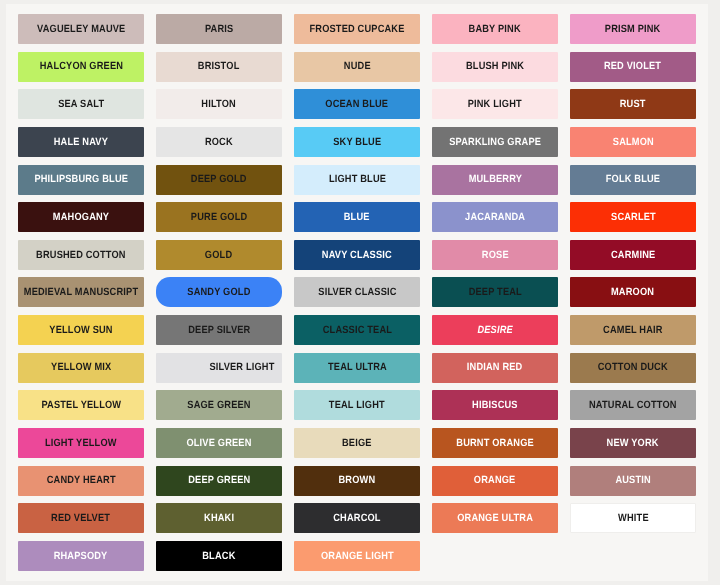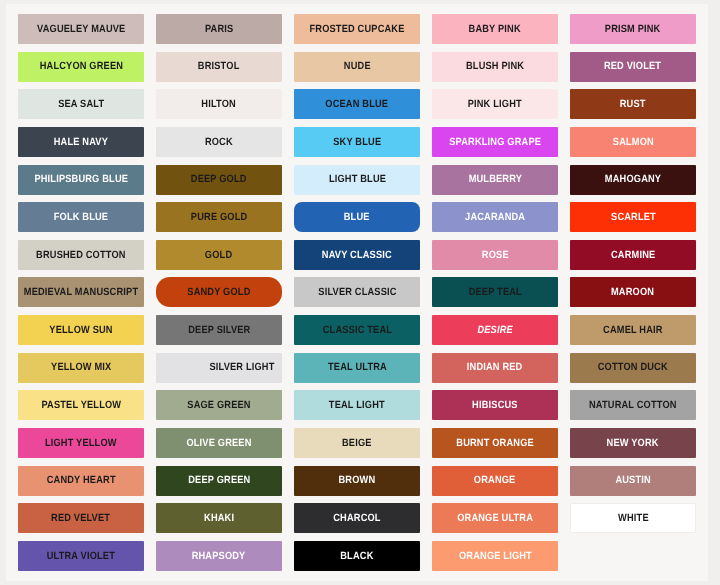--- a/index.html
+++ b/index.html
@@ -107,48 +107,48 @@
       </div>
       <div class="swatch" style="background-color: rgb(60, 68, 79);">
         <span class="swatch-label" style="color: rgb(255, 255, 255);">HALE NAVY</span>
       </div>
       <div class="swatch" style="background-color: rgb(229, 229, 229);">
         <span class="swatch-label" style="color: rgb(26, 26, 26);">ROCK</span>
       </div>
       <div class="swatch" style="background-color: rgb(88, 203, 245);">
         <span class="swatch-label" style="color: rgb(26, 26, 26);">SKY BLUE</span>
       </div>
-      <div class="swatch" style="background-color: #d946ef;">
+      <div class="swatch" style="background-color: #737373;">
         <span class="swatch-label" style="color: rgb(255, 255, 255);">SPARKLING GRAPE</span>
       </div>
       <div class="swatch" style="background-color: rgb(249, 131, 114);">
         <span class="swatch-label" style="color: rgb(255, 255, 255);">SALMON</span>
       </div>
       <div class="swatch" style="background-color: rgb(92, 123, 138);">
         <span class="swatch-label" style="color: rgb(255, 255, 255);">PHILIPSBURG BLUE</span>
       </div>
       <div class="swatch" style="background-color: rgb(113, 82, 15);">
         <span class="swatch-label" style="color: rgb(26, 26, 26);">DEEP GOLD</span>
       </div>
       <div class="swatch" style="background-color: rgb(212, 237, 252);">
         <span class="swatch-label" style="color: rgb(26, 26, 26);">LIGHT BLUE</span>
       </div>
       <div class="swatch" style="background-color: rgb(169, 115, 160);">
         <span class="swatch-label" style="color: rgb(255, 255, 255);">MULBERRY</span>
       </div>
+      <div class="swatch" style="background-color: rgb(100, 124, 148);">
+        <span class="swatch-label" style="color: rgb(255, 255, 255);">FOLK BLUE</span>
+      </div>
       <div class="swatch" style="background-color: rgb(58, 17, 15);">
         <span class="swatch-label" style="color: rgb(255, 255, 255);">MAHOGANY</span>
       </div>
-      <div class="swatch" style="background-color: rgb(100, 124, 148);">
-        <span class="swatch-label" style="color: rgb(255, 255, 255);">FOLK BLUE</span>
-      </div>
       <div class="swatch" style="background-color: rgb(154, 115, 32);">
         <span class="swatch-label" style="color: rgb(26, 26, 26);">PURE GOLD</span>
       </div>
-      <div class="swatch" style="background-color: rgb(35, 99, 180); border-radius: 8px;">
+      <div class="swatch" style="background-color: rgb(35, 99, 180);">
         <span class="swatch-label" style="color: rgb(255, 255, 255);">BLUE</span>
       </div>
       <div class="swatch" style="background-color: rgb(139, 146, 204);">
         <span class="swatch-label" style="color: rgb(255, 255, 255);">JACARANDA</span>
       </div>
       <div class="swatch" style="background-color: rgb(252, 47, 5);">
         <span class="swatch-label" style="color: rgb(255, 255, 255);">SCARLET</span>
       </div>
       <div class="swatch" style="background-color: rgb(211, 209, 198);">
         <span class="swatch-label" style="color: rgb(26, 26, 26);">BRUSHED COTTON</span>
@@ -161,21 +161,21 @@
       </div>
       <div class="swatch" style="background-color: rgb(225, 139, 168);">
         <span class="swatch-label" style="color: rgb(255, 255, 255);">ROSE</span>
       </div>
       <div class="swatch" style="background-color: rgb(147, 12, 38);">
         <span class="swatch-label" style="color: rgb(255, 255, 255);">CARMINE</span>
       </div>
       <div class="swatch" style="background-color: rgb(169, 146, 114);">
         <span class="swatch-label" style="color: rgb(26, 26, 26);">MEDIEVAL MANUSCRIPT</span>
       </div>
-      <div class="swatch" style="background-color: #c2410c; border-radius: 14px;">
+      <div class="swatch" style="background-color: #3b82f6; border-radius: 14px;">
         <span class="swatch-label" style="color: rgb(26, 26, 26);">SANDY GOLD</span>
       </div>
       <div class="swatch" style="background-color: rgb(200, 200, 200);">
         <span class="swatch-label" style="color: rgb(26, 26, 26);">SILVER CLASSIC</span>
       </div>
       <div class="swatch" style="background-color: rgb(10, 79, 82);">
         <span class="swatch-label" style="color: rgb(26, 26, 26);">DEEP TEAL</span>
       </div>
       <div class="swatch" style="background-color: rgb(136, 15, 18);">
         <span class="swatch-label" style="color: rgb(255, 255, 255);">MAROON</span>
@@ -262,23 +262,20 @@
         <span class="swatch-label" style="color: rgb(255, 255, 255);">KHAKI</span>
       </div>
       <div class="swatch" style="background-color: rgb(45, 45, 47);">
         <span class="swatch-label" style="color: rgb(255, 255, 255);">CHARCOL</span>
       </div>
       <div class="swatch" style="background-color: rgb(236, 122, 86);">
         <span class="swatch-label" style="color: rgb(255, 255, 255);">ORANGE ULTRA</span>
       </div>
       <div class="swatch white-swatch" style="background-color: rgb(255, 255, 255);">
         <span class="swatch-label" style="color: rgb(26, 26, 26);">WHITE</span>
-      </div>
-      <div class="swatch" style="background-color: rgb(101, 84, 172);">
-        <span class="swatch-label" style="color: rgb(26, 26, 26);">ULTRA VIOLET</span>
       </div>
       <div class="swatch" style="background-color: rgb(173, 140, 189);">
         <span class="swatch-label" style="color: rgb(255, 255, 255);">RHAPSODY</span>
       </div>
       <div class="swatch" style="background-color: rgb(0, 0, 0);">
         <span class="swatch-label" style="color: rgb(255, 255, 255);">BLACK</span>
       </div>
       <div class="swatch" style="background-color: rgb(251, 155, 111);">
         <span class="swatch-label" style="color: rgb(255, 255, 255);">ORANGE LIGHT</span>
       </div>

